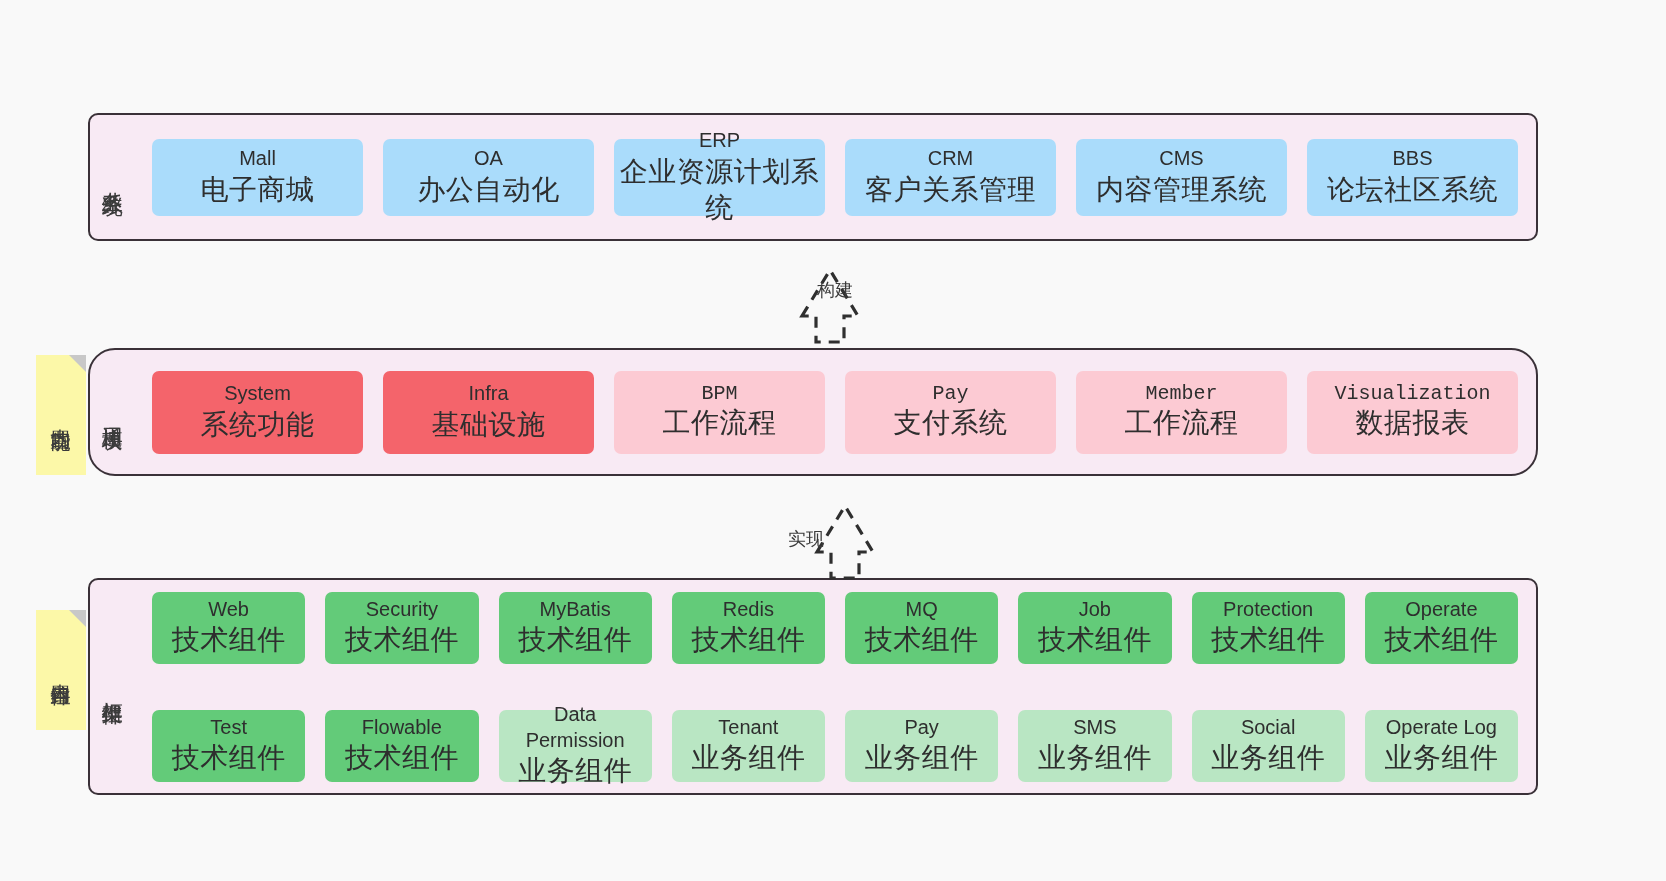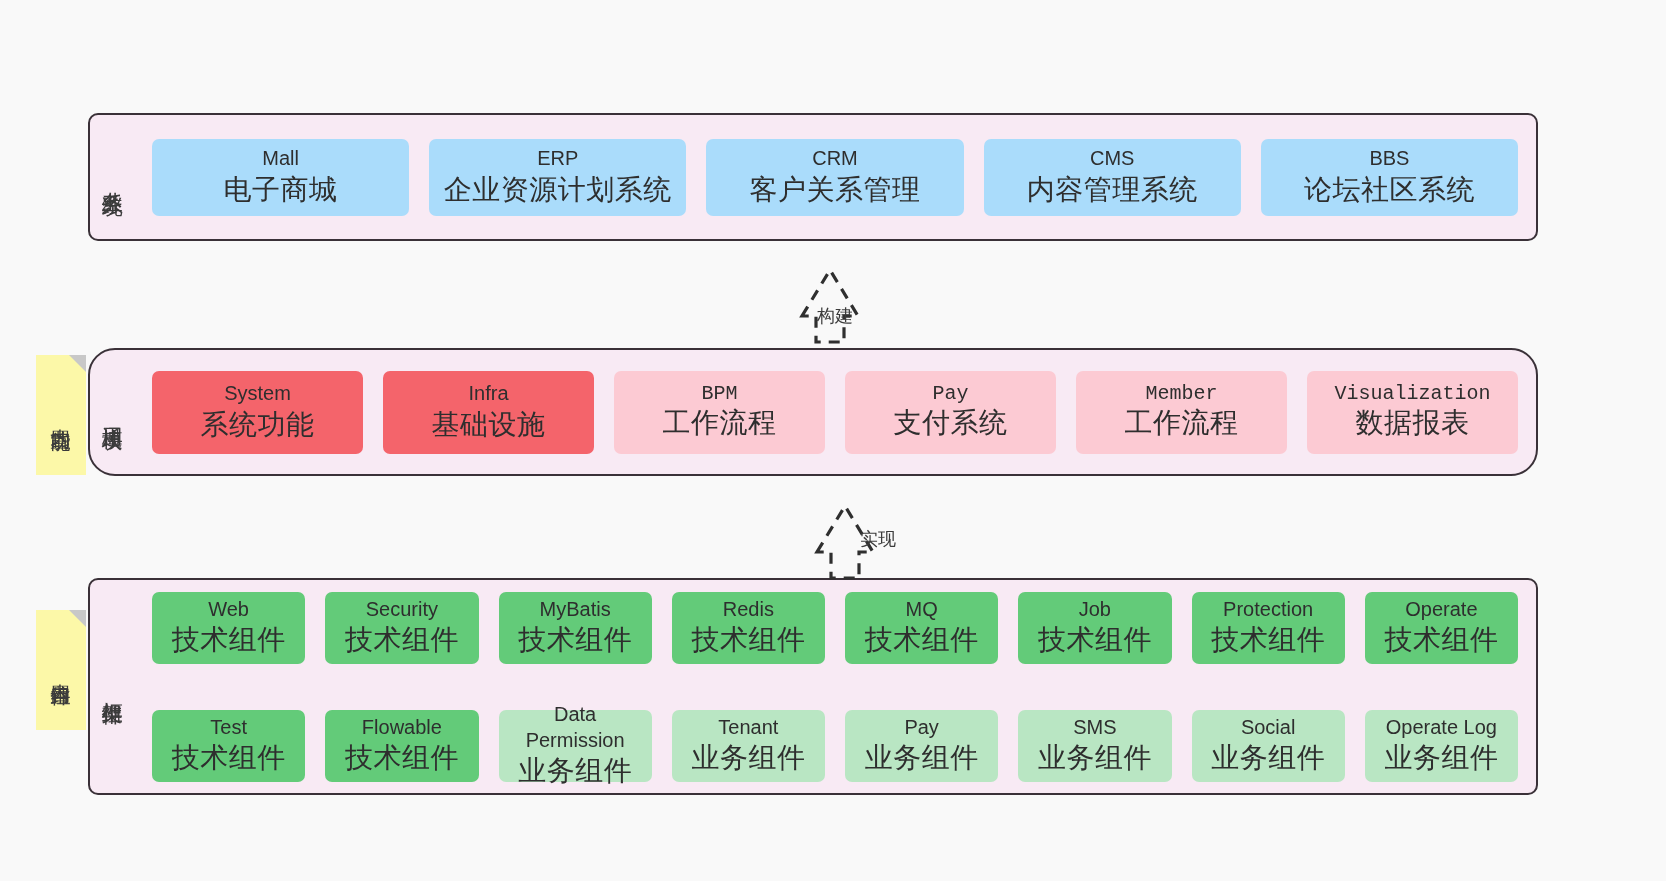--- a/index.html
+++ b/index.html
@@ -146,20 +146,24 @@
 <div id="canvas">
 
   <div class="layer" style="left:88px; top:113px; width:1450px; height:128px;">
     <div class="layer-title">业务系统</div>
     <div class="layer-body">
       <div class="card blue h-biz">
         <div class="en">Mall</div>
         <div class="cn">电子商城</div>
       </div>
       <div class="card blue h-biz">
+        <div class="en">OA</div>
+        <div class="cn">办公自动化</div>
+      </div>
+      <div class="card blue h-biz">
         <div class="en">ERP</div>
         <div class="cn">企业资源计划系统</div>
       </div>
       <div class="card blue h-biz">
         <div class="en">CRM</div>
         <div class="cn">客户关系管理</div>
       </div>
       <div class="card blue h-biz">
         <div class="en">CMS</div>
         <div class="cn">内容管理系统</div>
@@ -167,21 +171,21 @@
       <div class="card blue h-biz">
         <div class="en">BBS</div>
         <div class="cn">论坛社区系统</div>
       </div>
     </div>
   </div>
 
   <svg class="arrow" style="left:755px; top:256px; width:150px; height:92px;" viewBox="0 0 150 92">
     <path d="M 47 60 L 75 14 L 103 60 L 89 60 L 89 86 L 61 86 L 61 60 Z" fill="none" stroke="#2f2f2f" stroke-width="3.2" stroke-dasharray="11,8" stroke-linejoin="miter"></path>
   </svg>
-  <div class="arrow-label" style="left:817px; top:304px;">构建</div>
+  <div class="arrow-label" style="left:817px; top:278px;">构建</div>
 
   <div class="sticky" style="left:36px; top:355px; height:120px;">
     <span class="fold"></span>
     <span>内置功能</span>
   </div>
 
   <div class="layer" style="left:88px; top:348px; width:1450px; height:128px;border-radius:27px;">
     <div class="layer-title">通用模块</div>
     <div class="layer-body">
       <div class="card red h-mod">
@@ -207,21 +211,21 @@
       <div class="card pink h-mod">
         <div class="en">Visualization</div>
         <div class="cn">数据报表</div>
       </div>
     </div>
   </div>
 
   <svg class="arrow" style="left:770px; top:492px; width:150px; height:92px;" viewBox="0 0 150 92">
     <path d="M 47 60 L 75 14 L 103 60 L 89 60 L 89 86 L 61 86 L 61 60 Z" fill="none" stroke="#2f2f2f" stroke-width="3.2" stroke-dasharray="11,8" stroke-linejoin="miter"></path>
   </svg>
-  <div class="arrow-label" style="left:860px; top:527px;font-family:Liberation Serif, serif;">实现</div>
+  <div class="arrow-label" style="left:788px; top:527px;font-family:Liberation Serif, serif;">实现</div>
 
   <div class="sticky" style="left:36px; top:610px; height:120px;">
     <span class="fold"></span>
     <span>内置组件</span>
   </div>
 
   <div class="layer" style="left:88px; top:578px; width:1450px; height:217px;">
     <div class="layer-title">框架组件</div>
     <div class="layer-body two-rows">
 

